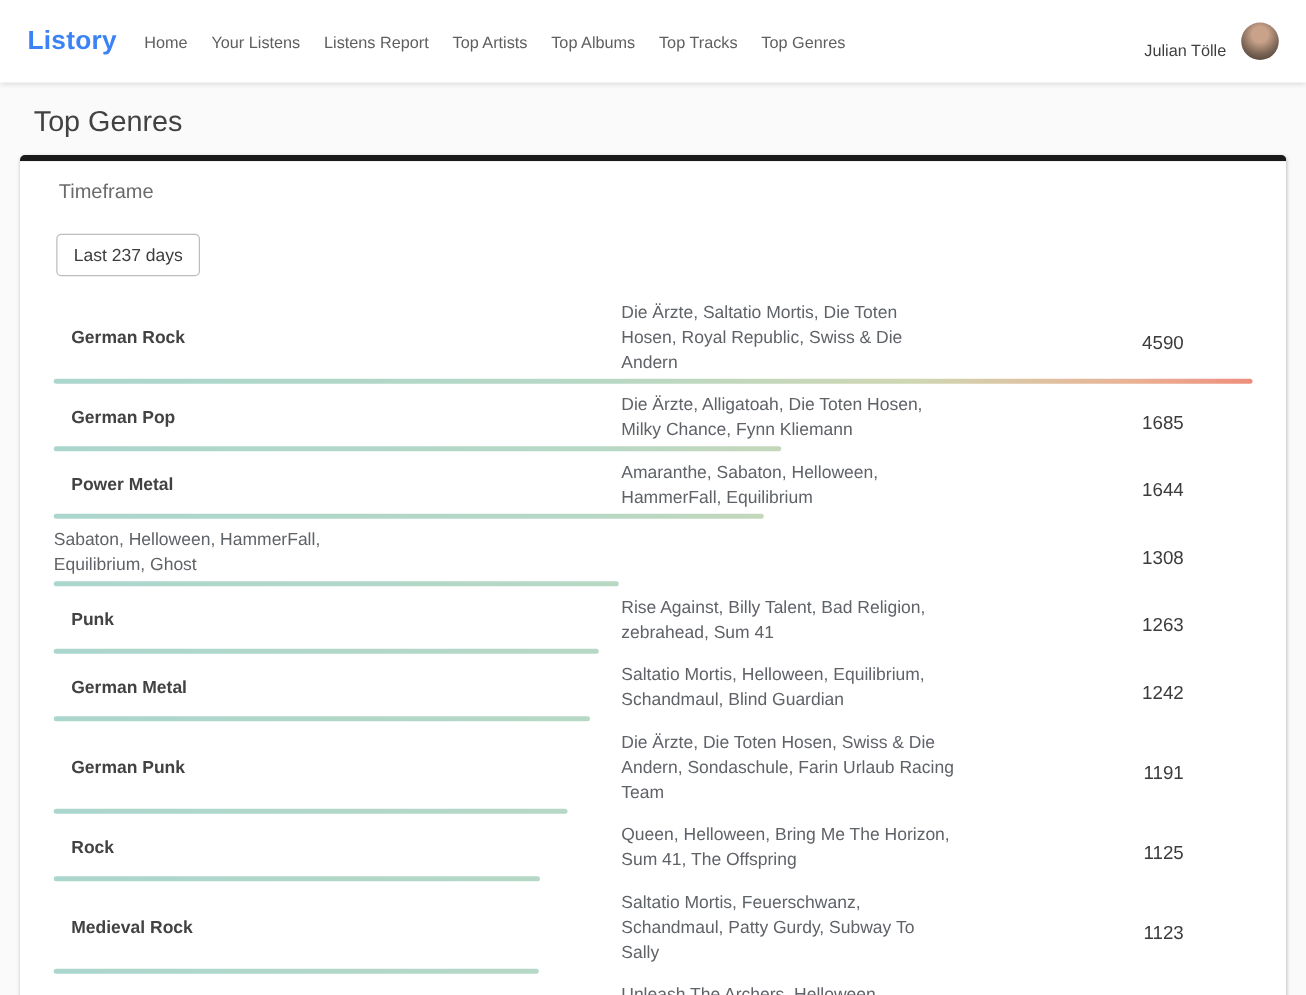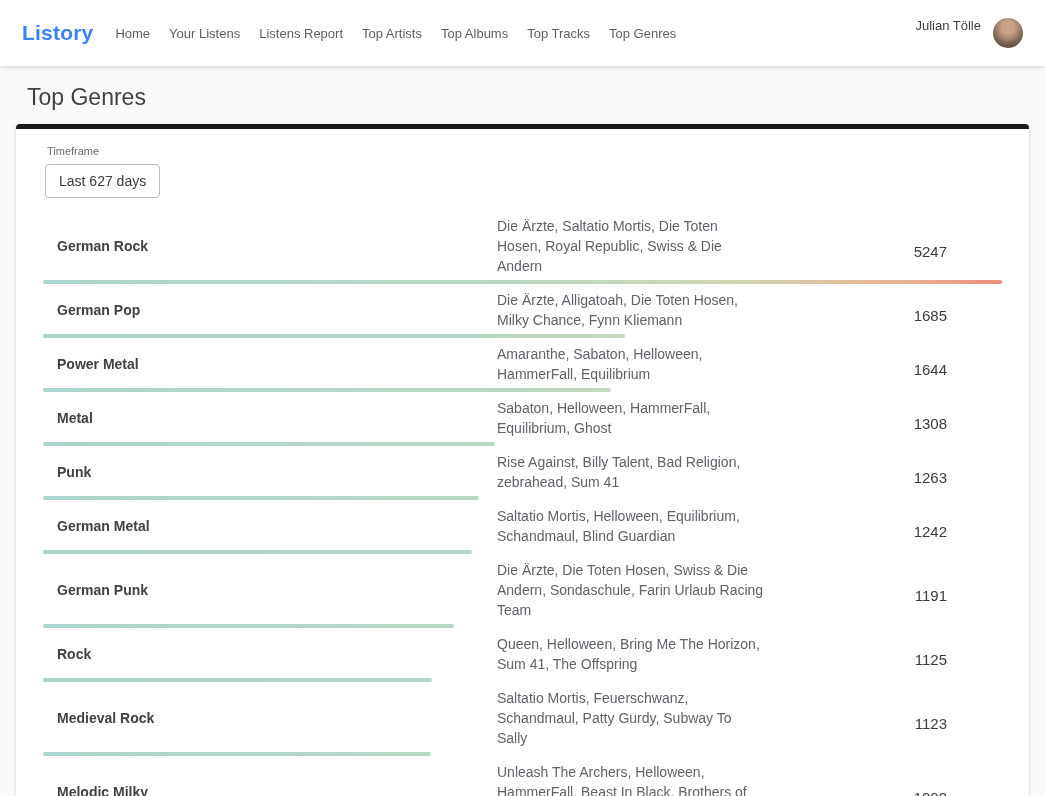--- a/index.html
+++ b/index.html
@@ -32,21 +32,21 @@
     letter-spacing: 0.2px;
   }
   .main-nav { display: flex; align-items: flex-end; gap: 19px; }
   .nav-link {
     font-size: 13px;
     color: #5f5f5f;
     text-decoration: none;
     cursor: pointer;
     white-space: nowrap;
   }
-  .nav-right { margin-left: auto; display: flex; align-items: flex-start; gap: 12px; }
+  .nav-right { margin-left: auto; display: flex; align-items: flex-end; gap: 12px; }
   .user-name { font-size: 13px; color: #3f3f3f; cursor: pointer; }
   .avatar {
     width: 30px; height: 30px;
     border-radius: 50%;
     background: radial-gradient(circle at 50% 32%, #c9a289 25%, #7a6455 62%, #3e342c 100%);
     cursor: pointer;
     flex: 0 0 auto;
   }
 
   
@@ -61,23 +61,23 @@
   
   .card {
     margin: 0 16px;
     background: #ffffff;
     border-radius: 4px;
     border-top: 5px solid #1a1a1a;
     box-shadow: 0 1px 3px rgba(0,0,0,0.2), 0 1px 1px rgba(0,0,0,0.1);
     padding: 12px 27px 20px 27px;
   }
   .timeframe-label {
-    font-size: 11px;
+    font-size: 16px;
     color: #6b6b6b;
-    margin: 4px 0 7px 4px;
+    margin: 4px 0 24px 4px;
   }
   .timeframe-select {
     display: inline-block;
     padding: 8px 13px;
     border: 1px solid #bdbdbd;
     border-radius: 4px;
     font-size: 14px;
     color: #3c3c3c;
     cursor: pointer;
     background: #fff;
@@ -144,27 +144,27 @@
   <div class="nav-right">
     <span class="user-name">Julian Tölle</span>
     <span class="avatar"></span>
   </div>
 </header>
 
 <h1 class="page-title">Top Genres</h1>
 
 <section class="card">
   <div class="timeframe-label">Timeframe</div>
-  <div class="timeframe-select">Last 627 days</div>
+  <div class="timeframe-select">Last 237 days</div>
 
   <div class="genre-list">
   <div class="genre-row">
     <div class="g-name">German Rock</div>
     <div class="g-artists">Die Ärzte, Saltatio Mortis, Die Toten Hosen, Royal Republic, Swiss &amp; Die Andern</div>
-    <div class="g-count">5247</div>
+    <div class="g-count">4590</div>
   </div>
   <div class="bar-track">
     <div class="bar-fill" style="width: 100%; background-size: 100% 100%;"></div>
   </div>
 
   <div class="genre-row">
     <div class="g-name">German Pop</div>
     <div class="g-artists">Die Ärzte, Alligatoah, Die Toten Hosen, Milky Chance, Fynn Kliemann</div>
     <div class="g-count">1685</div>
   </div>
@@ -175,21 +175,20 @@
   <div class="genre-row">
     <div class="g-name">Power Metal</div>
     <div class="g-artists">Amaranthe, Sabaton, Helloween, HammerFall, Equilibrium</div>
     <div class="g-count">1644</div>
   </div>
   <div class="bar-track">
     <div class="bar-fill" style="width: 59.2006%; background-size: 168.917% 100%;"></div>
   </div>
 
   <div class="genre-row">
-    <div class="g-name">Metal</div>
     <div class="g-artists">Sabaton, Helloween, HammerFall, Equilibrium, Ghost</div>
     <div class="g-count">1308</div>
   </div>
   <div class="bar-track">
     <div class="bar-fill" style="width: 47.1012%; background-size: 212.309% 100%;"></div>
   </div>
 
   <div class="genre-row">
     <div class="g-name">Punk</div>
     <div class="g-artists">Rise Against, Billy Talent, Bad Religion, zebrahead, Sum 41</div>

